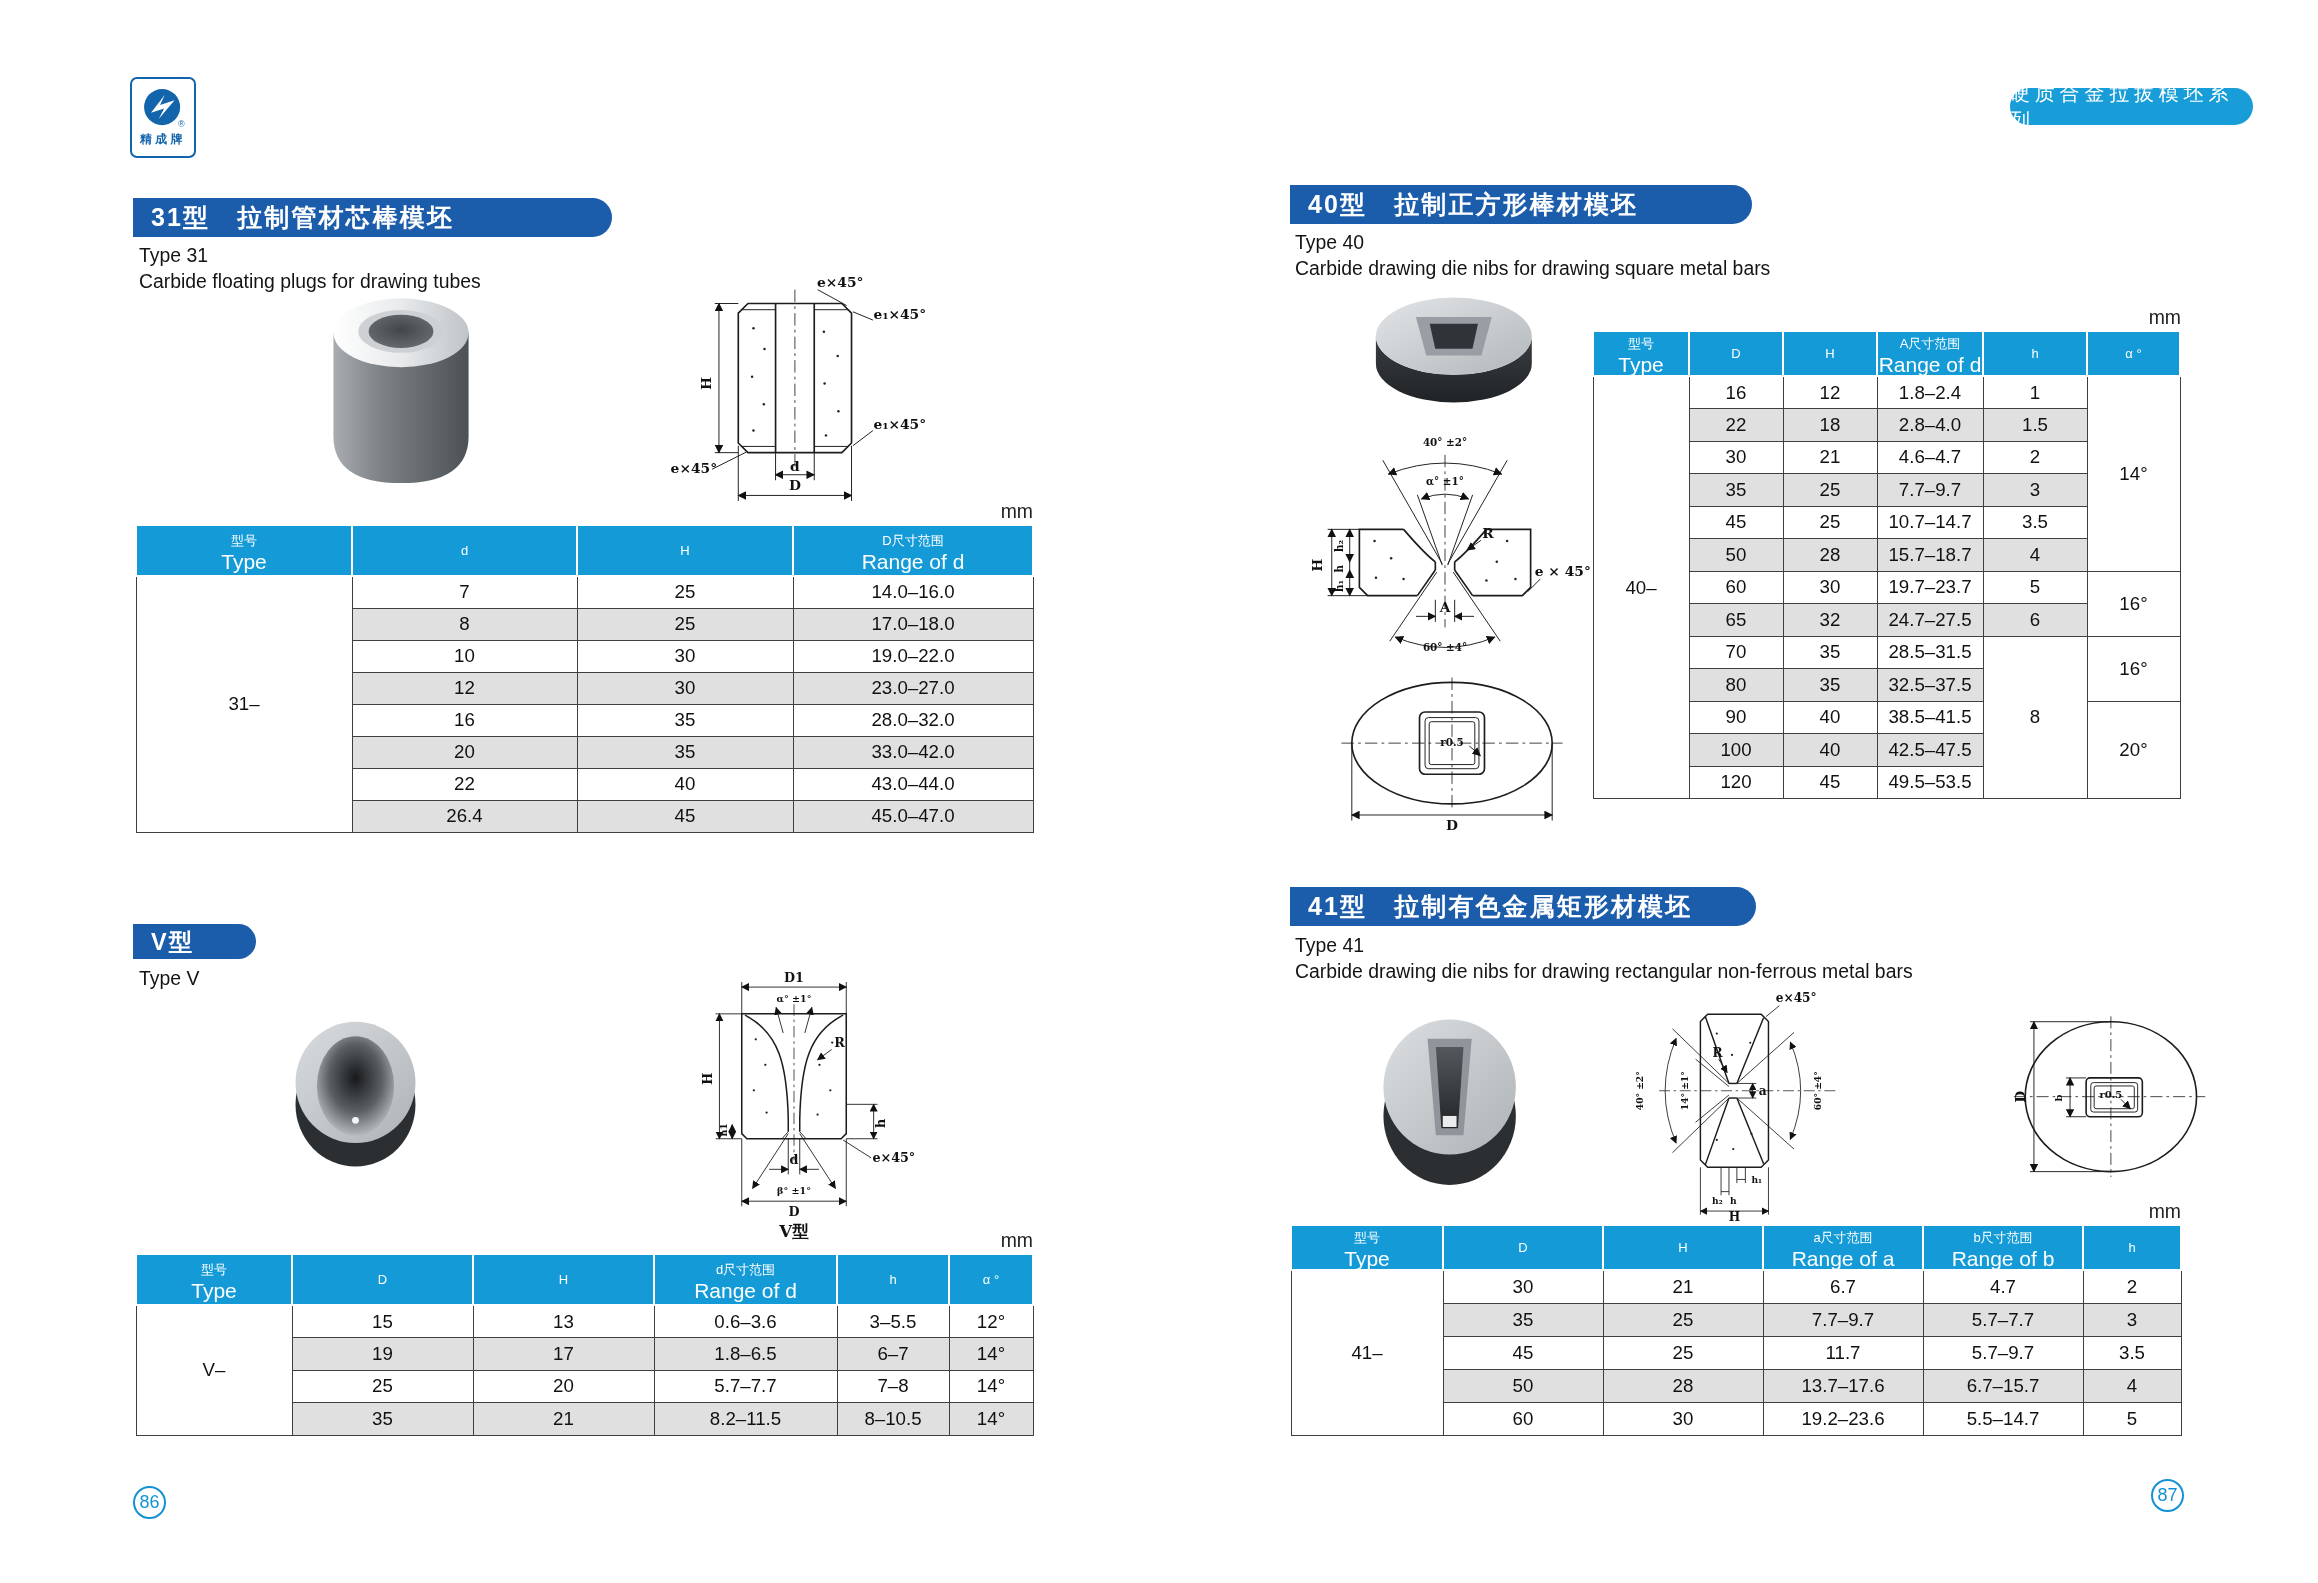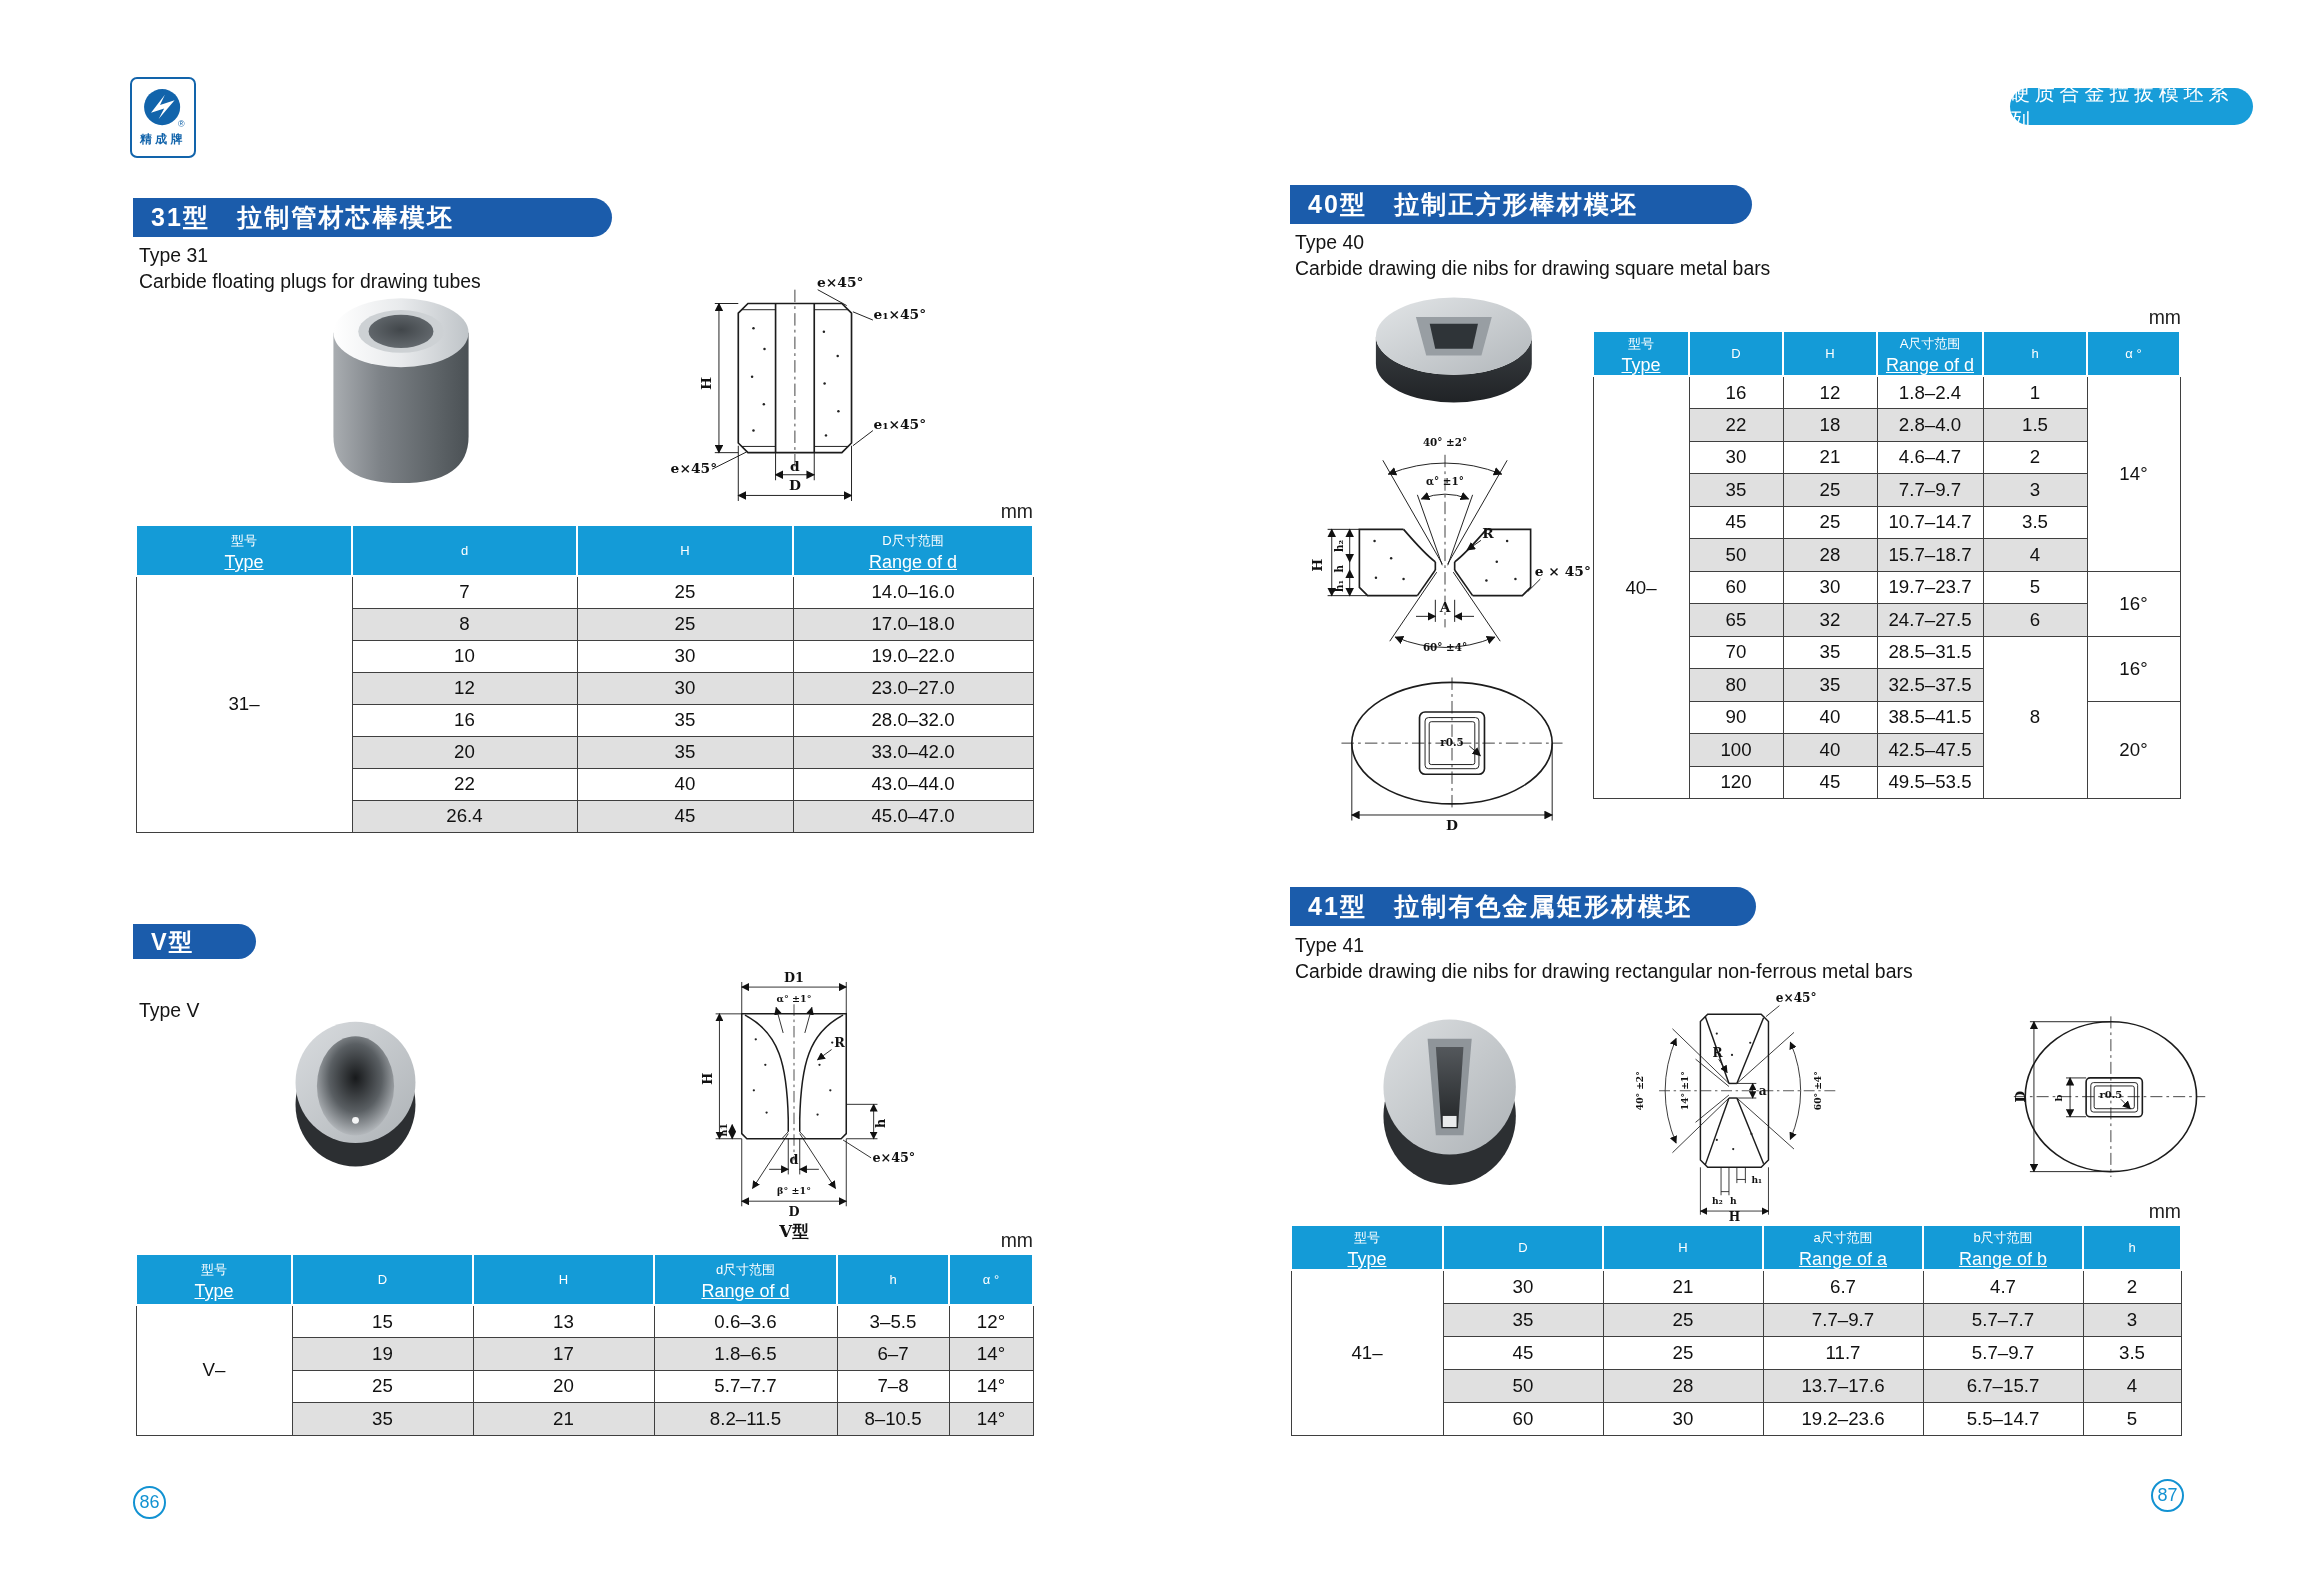--- a/index.html
+++ b/index.html
@@ -15,21 +15,21 @@
   .logo{position:absolute;border:2.1px solid #1264ab;border-radius:7px;display:flex;flex-direction:column;align-items:center;justify-content:center;background:#fff;}
   .logo .nm{color:#1264ab;font-weight:bold;font-size:11.8px;letter-spacing:3.5px;margin-top:1.4px;}
   .pg{position:absolute;width:29px;height:29px;border:2.8px solid #1292d2;border-radius:50%;color:#1292d2;font-size:18px;
       display:flex;align-items:center;justify-content:center;background:#fff;}
   .cap{position:absolute;font-family:"DejaVu Serif",serif;font-weight:bold;font-size:16.6px;color:#111;text-align:center;}
 
   table.tbl{position:absolute;border-collapse:collapse;table-layout:fixed;background:#fff;}
   table.tbl td{border:1.4px solid #3f3f3f;font-size:18.7px;color:#111;text-align:center;vertical-align:middle;background:#fff;padding:0;}
   table.tbl th{background:#149bd7;border:2.1px solid #fff;color:#fff;font-weight:normal;text-align:center;vertical-align:middle;padding:0;}
   table.tbl th .cn{font-size:13px;line-height:23px;}
-  table.tbl th .en{font-size:18px;line-height:20px;text-decoration:underline;}
+  table.tbl th .en{font-size:21px;line-height:20px;}
   tr.g td{background:#e0e0e0;}
   td.sp{background:#fff;}
   td.g14{background:#e0e0e0;}
   .t31 thead tr{height:51px;} .t31 tbody tr{height:32px;}
   .t40 thead tr{height:43px;} .t40 tbody tr{height:32.5px;}
   .tV  thead tr{height:51px;} .tV  tbody tr{height:32.5px;}
   .t41 thead tr{height:44px;} .t41 tbody tr{height:33px;}
 
   svg .ln{stroke:#1c1c1c;stroke-width:2.4;fill:none;}
   svg .tn{stroke:#1c1c1c;stroke-width:1.4;fill:none;}
@@ -196,21 +196,21 @@
       </tr>
     <tr class="g">
         <td>26.4</td>
         <td>45</td>
         <td>45.0–47.0</td>
       </tr>
   </tbody>
 </table>
 
 <div class="ban banV" style="left:133px;top:924px;width:105px;height:35px;">V型</div>
-<div class="sub" style="left:139px;top:966px;margin-top:32px;">Type V</div>
+<div class="sub" style="left:139px;top:966px;">Type V</div>
 
 <svg class="abs" style="left:290px;top:1020px;" width="131" height="149" viewBox="0 0 190 215">
   <defs>
     <linearGradient id="rV" x1="0" y1="0" x2="1" y2="1">
       <stop offset="0" stop-color="#d9dcdf"></stop>
         <stop offset="1" stop-color="#aeb3b7"></stop>
     </linearGradient>
     <radialGradient id="fV" cx="0.5" cy="0.42" r="0.62">
       <stop offset="0" stop-color="#17191b"></stop>
         <stop offset="0.55" stop-color="#5a5f63"></stop>

